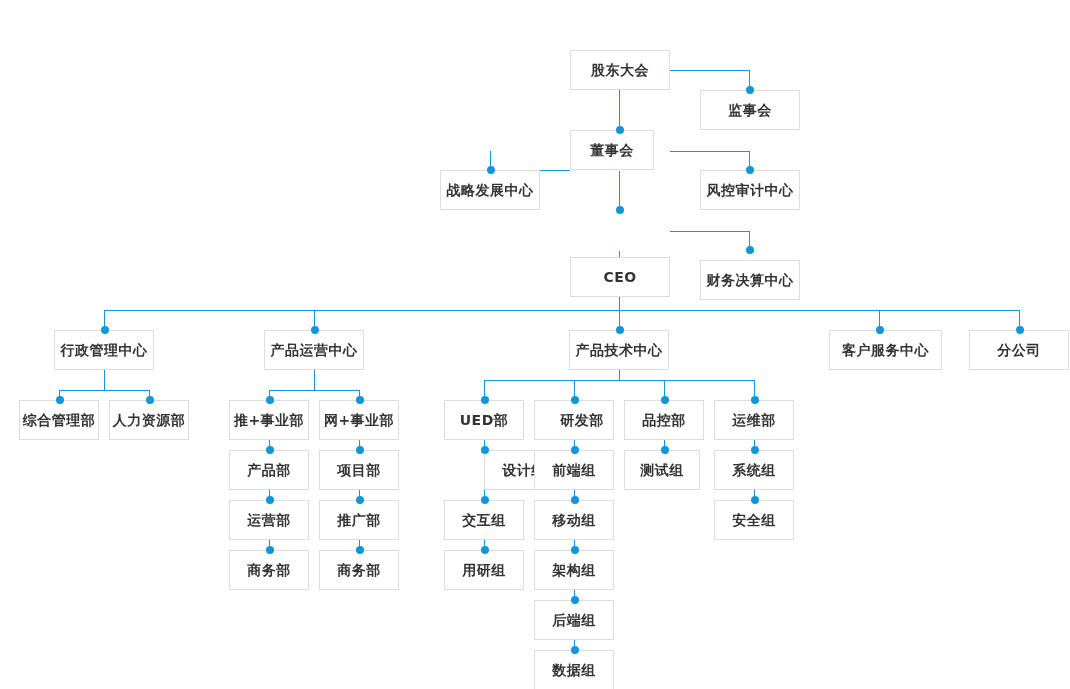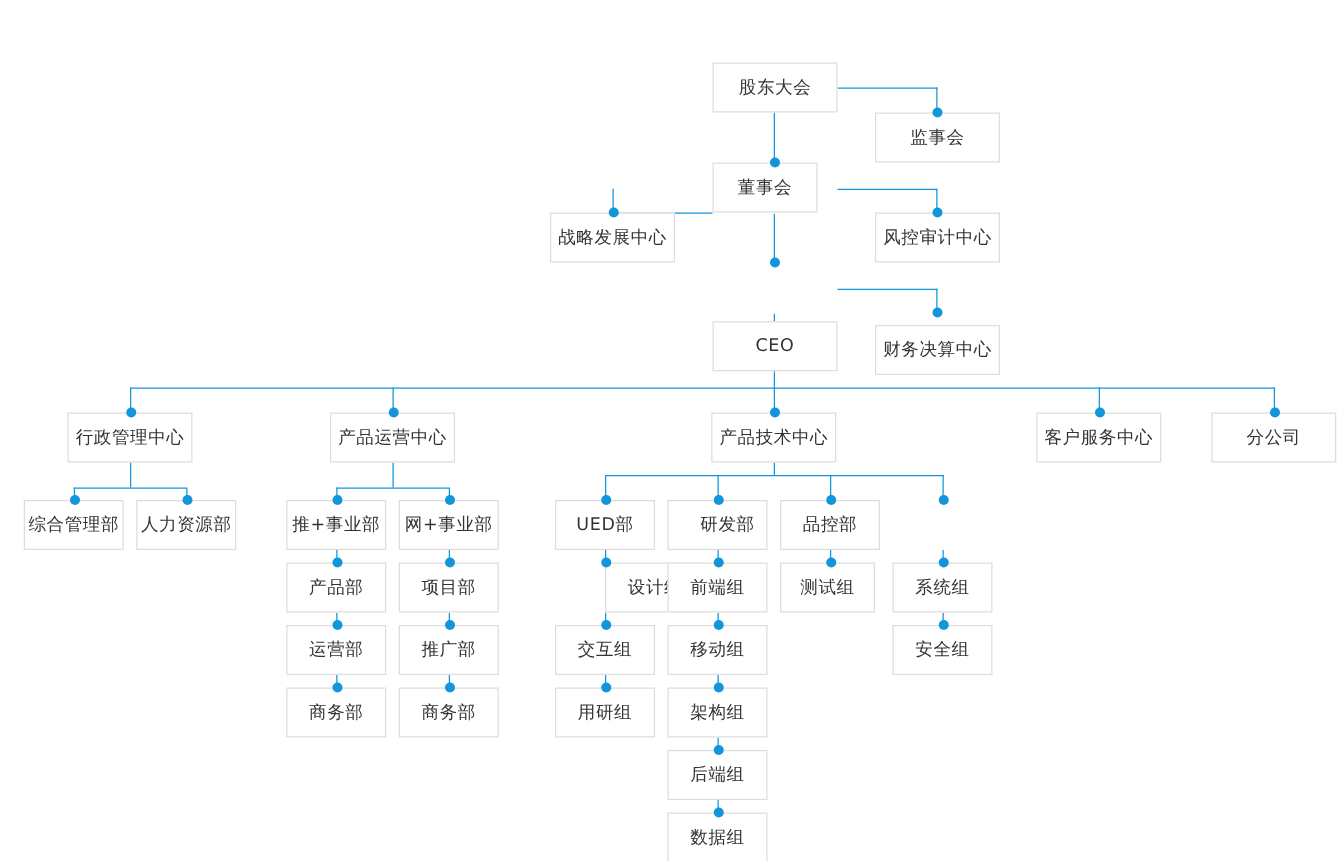--- a/index.html
+++ b/index.html
@@ -16,20 +16,21 @@
     height:40px;
     background:#ffffff;
     border:1px solid #dddddd;
     display:flex;align-items:center;justify-content:center;
     font-size:14px;
     color:#333333;
     line-height:1;
     letter-spacing:0.5px;
     white-space:nowrap;
     z-index:3;
+    font-weight:bold;
   }
   .line{
     position:absolute;
     background:#1296db;
     z-index:1;
   }
   .line.h{height:1px;}
   .line.v{width:1px;}
   .dot{
     position:absolute;
@@ -155,38 +156,39 @@
   <div class="node" style="left:570px;top:130px;width:84px;">董事会</div>
   <div class="node" style="left:440px;top:170px;width:100px;">战略发展中心</div>
   <div class="node" style="left:700px;top:170px;width:100px;">风控审计中心</div>
 
   <div class="node" style="left:570px;top:210px;width:100px;margin-top:47px;">CEO</div>
   <div class="node" style="left:700px;top:260px;width:100px;">财务决算中心</div>
 
   <div class="node" style="left:54px;top:330px;width:100px;">行政管理中心</div>
   <div class="node" style="left:264px;top:330px;width:100px;">产品运营中心</div>
   <div class="node" style="left:569px;top:330px;width:100px;">产品技术中心</div>
-  <div class="node" style="left:829px;top:330px;width:100px;">客户服务中心</div>
+  <div class="node" style="left:829px;top:330px;width:113px;">客户服务中心</div>
   <div class="node" style="left:969px;top:330px;width:100px;">分公司</div>
 
   <div class="node" style="left:19px;top:400px;width:80px;">综合管理部</div>
   <div class="node" style="left:109px;top:400px;width:80px;">人力资源部</div>
 
   <div class="node" style="left:229px;top:400px;width:80px;">推+事业部</div>
   <div class="node" style="left:319px;top:400px;width:80px;">网+事业部</div>
   <div class="node" style="left:229px;top:450px;width:80px;">产品部</div>
   <div class="node" style="left:319px;top:450px;width:80px;">项目部</div>
   <div class="node" style="left:229px;top:500px;width:80px;">运营部</div>
   <div class="node" style="left:319px;top:500px;width:80px;">推广部</div>
   <div class="node" style="left:229px;top:550px;width:80px;">商务部</div>
   <div class="node" style="left:319px;top:550px;width:80px;">商务部</div>
 
   <div class="node" style="left:444px;top:400px;width:80px;">UED部</div>
   <div class="node" style="left:534px;top:400px;width:80px;padding-left:16px;">研发部</div>
   <div class="node" style="left:624px;top:400px;width:80px;">品控部</div>
+  <div class="node" style="left:714px;top:400px;width:80px;">运维部</div>
 
   <div class="node" style="left:444px;top:450px;width:80px;margin-left:40px;">设计组</div>
   <div class="node" style="left:534px;top:450px;width:80px;">前端组</div>
   <div class="node" style="left:624px;top:450px;width:76px;">测试组</div>
   <div class="node" style="left:714px;top:450px;width:80px;">系统组</div>
 
   <div class="node" style="left:444px;top:500px;width:80px;">交互组</div>
   <div class="node" style="left:534px;top:500px;width:80px;">移动组</div>
   <div class="node" style="left:714px;top:500px;width:80px;">安全组</div>
 

